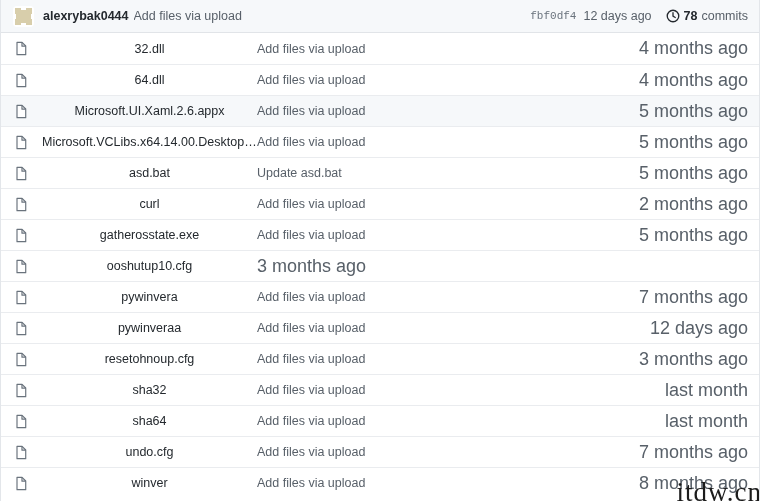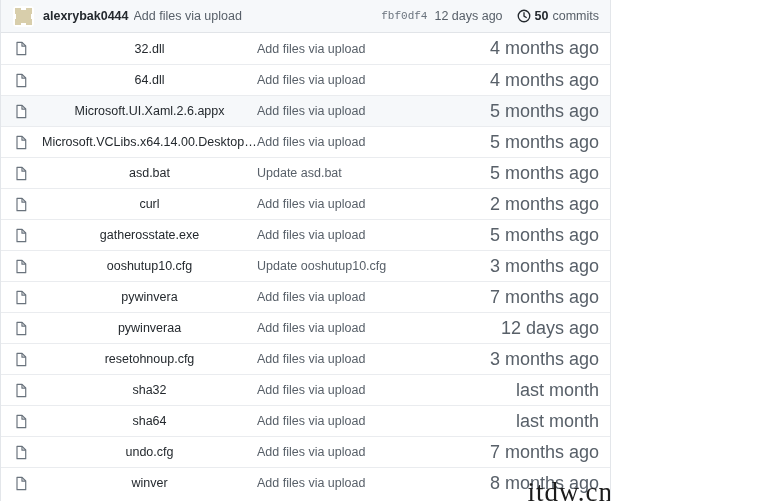--- a/index.html
+++ b/index.html
@@ -11,21 +11,21 @@
   body {
     width: 760px;
     height: 501px;
     overflow: hidden;
     font-family: "Liberation Sans", sans-serif;
     -webkit-font-smoothing: antialiased;
     position: relative;
   }
 
   .file-box {
-    width: 611px;
+    width: 760px;
     height: 501px;
     box-sizing: border-box;
     border: 1px solid #e3e6ea;
     border-top: none;
     border-bottom: none;
     background: #ffffff;
     position: relative;
     overflow: hidden;
   }
 
@@ -197,21 +197,21 @@
     <span class="commit-meta">
       <span class="commit-sha">fbf0df4</span>
       <span class="commit-date">12 days ago</span>
       <span class="commit-count-link">
         <span class="clock-icon">
           <svg width="14" height="14" viewBox="0 0 16 16" fill="none" aria-hidden="true">
             <circle cx="8" cy="8" r="6.6" stroke="#24292e" stroke-width="1.5"></circle>
             <path d="M8 4.3V8.2L10.6 9.7" stroke="#24292e" stroke-width="1.5" stroke-linecap="round" stroke-linejoin="round"></path>
           </svg>
         </span>
-        <span class="commit-count-num">50</span>
+        <span class="commit-count-num">78</span>
         <span>commits</span>
       </span>
     </span>
   </div>
 
   <div id="file-list">
       <div class="file-row">
         <span class="file-icon">
           <svg width="15" height="15" viewBox="0 0 16 16" fill="none" aria-hidden="true">
             <path d="M3.2 1.4h5.4l3.9 3.9v9.3H3.2V1.4z" stroke="#6a737d" stroke-width="1.25" stroke-linejoin="round" fill="#ffffff"></path>
@@ -289,21 +289,20 @@
         <span class="file-age">5 months ago</span>
       </div>
       <div class="file-row">
         <span class="file-icon">
           <svg width="15" height="15" viewBox="0 0 16 16" fill="none" aria-hidden="true">
             <path d="M3.2 1.4h5.4l3.9 3.9v9.3H3.2V1.4z" stroke="#6a737d" stroke-width="1.25" stroke-linejoin="round" fill="#ffffff"></path>
             <path d="M8.5 1.5v4h4" stroke="#6a737d" stroke-width="1.25" stroke-linejoin="round"></path>
           </svg>
         </span>
         <span class="file-name">ooshutup10.cfg</span>
-        <span class="file-commit">Update ooshutup10.cfg</span>
         <span class="file-age">3 months ago</span>
       </div>
       <div class="file-row">
         <span class="file-icon">
           <svg width="15" height="15" viewBox="0 0 16 16" fill="none" aria-hidden="true">
             <path d="M3.2 1.4h5.4l3.9 3.9v9.3H3.2V1.4z" stroke="#6a737d" stroke-width="1.25" stroke-linejoin="round" fill="#ffffff"></path>
             <path d="M8.5 1.5v4h4" stroke="#6a737d" stroke-width="1.25" stroke-linejoin="round"></path>
           </svg>
         </span>
         <span class="file-name">pywinvera</span>

